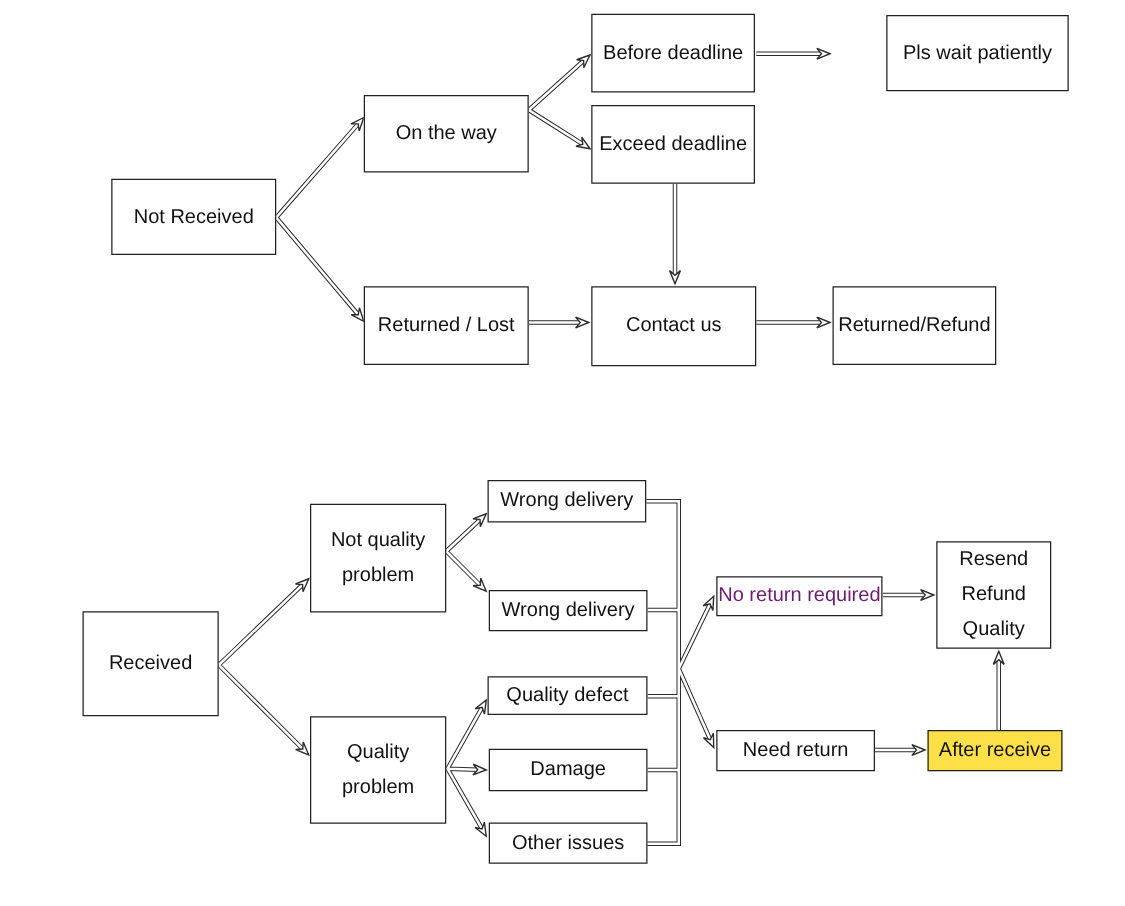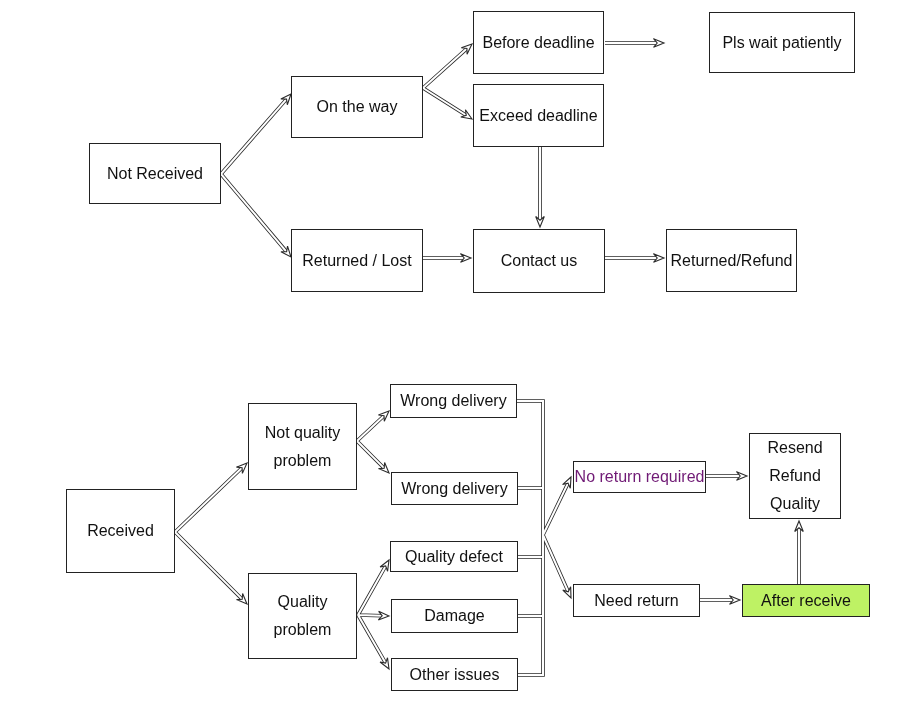--- a/index.html
+++ b/index.html
@@ -122,17 +122,17 @@
         <span>No return required</span>
       </div>
       <div class="node" style="left: 573px; top: 584px; width: 127px; height: 33px; border-color: rgb(34, 34, 34); background: rgb(255, 255, 255); color: rgb(17, 17, 17);">
         <span>Need return</span>
       </div>
       <div class="node" style="left: 749px; top: 433px; width: 92px; height: 86px; border-color: rgb(34, 34, 34); background: rgb(255, 255, 255); color: rgb(17, 17, 17); justify-content: center;">
         <span>Resend</span>
         <span>Refund</span>
         <span>Quality</span>
       </div>
-      <div class="node" style="left: 742px; top: 584px; width: 128px; height: 33px; border-color: rgb(34, 34, 34); background: #bef264; color: rgb(17, 17, 17);">
+      <div class="node" style="left: 742px; top: 584px; width: 108px; height: 33px; border-color: rgb(34, 34, 34); background: #fde047; color: rgb(17, 17, 17);">
         <span>After receive</span>
       </div>
     </div>
 </div>
 
 </body></html>

